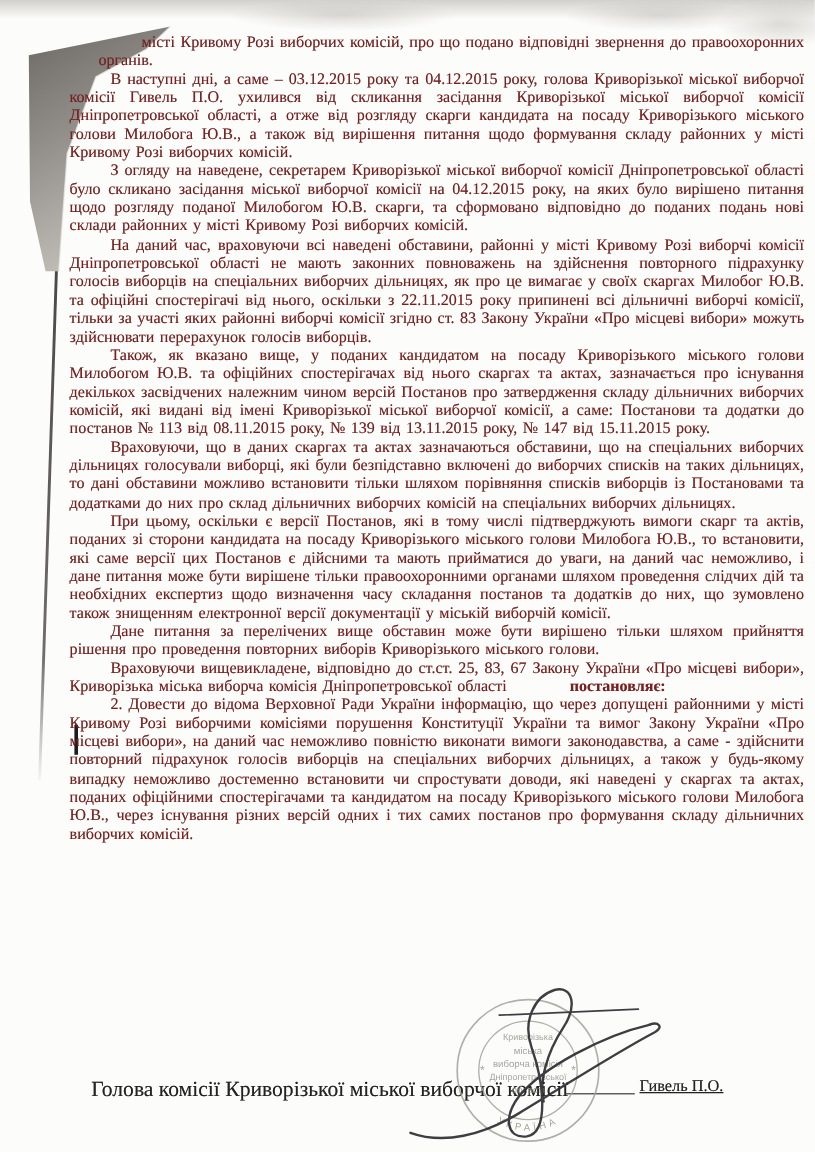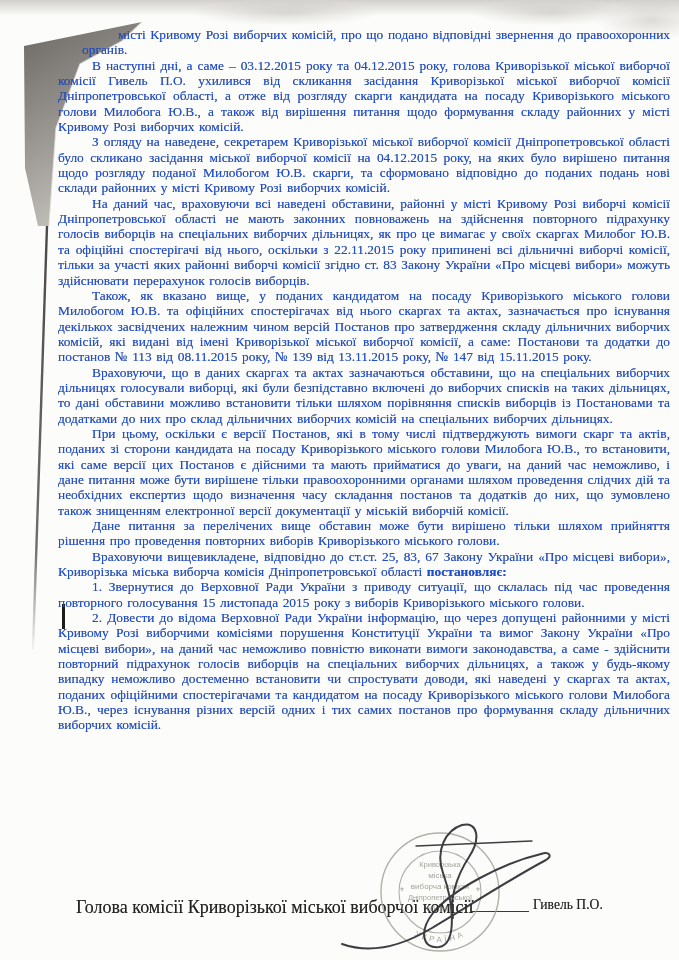--- a/index.html
+++ b/index.html
@@ -12,35 +12,35 @@
   .top-blotch{position:absolute;top:0;height:26px;border-radius:50%;
     background:radial-gradient(ellipse at center,rgba(160,157,150,.35),rgba(160,157,150,0) 70%);}
   .blotch-a{left:190px;width:190px;}
   .blotch-b{left:470px;width:160px;}
   .blotch-c{left:596px;width:110px;height:40px;}
   .wedge-svg{position:absolute;left:0;top:0;}
   .margin-bar{position:absolute;left:62px;top:604px;width:2.5px;height:25px;background:#1c1c1c;}
 
   
   .content{position:absolute;left:58px;top:27px;width:612px;
-    font-size:13.4px;line-height:15.35px;color:#1d4ed8;
+    font-size:13.4px;line-height:15.35px;color:#7f1d1d;
     text-align:justify;word-spacing:1.2px;
     text-shadow:0 0 .4px rgba(50,50,48,.55);}
   .content p{margin:0;text-indent:34px;}
   .content p.cont{text-indent:36px;padding-left:24px;}
   .u{text-underline-offset:2px;}
-  .b{font-weight:bold;}
+  .b{font-weight:bold;margin-left:48px;}
 
   
   .sig-label{position:absolute;left:76px;top:897px;font-size:18px;color:#232321;
     font-family:"Liberation Serif",serif;text-shadow:0 0 .4px rgba(50,50,48,.55);}
   .sig-line{position:absolute;left:471px;top:911px;width:58px;height:0;
     border-top:1.6px solid #3a3a3a;}
   .sig-name{position:absolute;left:533px;top:897px;font-size:13.6px;color:#232321;
-    font-family:"Liberation Serif",serif;text-shadow:0 0 .4px rgba(50,50,48,.55);}
+    font-family:"Liberation Serif",serif;text-shadow:0 0 .4px rgba(50,50,48,.55);text-decoration:underline;}
 
   .stamp-svg{position:absolute;left:330px;top:800px;}
   .stamp-text{font-family:"Liberation Sans",sans-serif;fill:#96958d;}
 </style>
 </head>
 <body>
 
 <div class="top-shade"></div>
 <div class="top-blotch blotch-a"></div>
 <div class="top-blotch blotch-b"></div>
@@ -69,21 +69,20 @@
 <div class="content">
   <p class="cont">місті Кривому Розі виборчих комісій, про що подано відповідні звернення до правоохоронних органів.</p>
   <p>В наступні дні, а саме – 03.12.2015 року та 04.12.2015 року, голова Криворізької міської виборчої комісії Гивель П.О. ухилився від скликання засідання Криворізької міської виборчої комісії Дніпропетровської області, а отже від розгляду скарги кандидата на посаду Криворізького міського голови Милобога Ю.В., а також від вирішення питання щодо формування складу районних у місті Кривому Розі виборчих комісій.</p>
   <p>З огляду на наведене, секретарем Криворізької міської виборчої комісії Дніпропетровської області було скликано засідання міської виборчої комісії на 04.12.2015 року, на яких було вирішено питання щодо розгляду поданої Милобогом Ю.В. скарги, та сформовано відповідно до поданих подань нові склади районних у місті Кривому Розі виборчих комісій.</p>
   <p>На даний час, враховуючи всі наведені обставини, районні у місті Кривому Розі виборчі комісії Дніпропетровської області не мають законних повноважень на здійснення повторного підрахунку голосів виборців на спеціальних виборчих дільницях, як про це вимагає у своїх скаргах Милобог Ю.В. та офіційні спостерігачі від нього, оскільки з 22.11.2015 року припинені всі дільничні виборчі комісії, тільки за участі яких районні виборчі комісії згідно ст. 83 Закону України «Про місцеві вибори» можуть здійснювати перерахунок голосів виборців.</p>
   <p>Також, як вказано вище, у поданих кандидатом на посаду Криворізького міського голови Милобогом Ю.В. та офіційних спостерігачах від нього скаргах та актах, зазначається про існування декількох засвідчених належним чином версій Постанов про затвердження складу дільничних виборчих комісій, які видані від імені Криворізької міської виборчої комісії, а саме: Постанови та додатки до постанов № 113 від 08.11.2015 року, № 139 від 13.11.2015 року, № 147 від 15.11.2015 року.</p>
   <p>Враховуючи, що в даних скаргах та актах зазначаються обставини, що на спеціальних виборчих дільницях голосували виборці, які були безпідставно включені до виборчих списків на таких дільницях, то дані обставини можливо встановити тільки шляхом порівняння списків виборців із Постановами та додатками до них про склад дільничних виборчих комісій на спеціальних виборчих дільницях.</p>
   <p>При цьому, оскільки є версії Постанов, які в тому числі підтверджують вимоги скарг та актів, поданих зі сторони кандидата на посаду Криворізького міського голови Милобога Ю.В., то встановити, які саме версії цих Постанов є дійсними та мають прийматися до уваги, на даний час неможливо, і дане питання може бути вирішене тільки правоохоронними органами шляхом проведення слідчих дій та необхідних експертиз щодо визначення часу складання постанов та додатків до них, що зумовлено також знищенням електронної версії документації у міській виборчій комісії.</p>
   <p><span>Дане питання за перелічених вище обставин може бути вирішено тільки шляхом прийняття рішення про проведення </span><span class="u">повторних</span><span> виборів Криворізького міського голови.</span></p>
   <p><span>Враховуючи вищевикладене, відповідно до ст.ст. 25, 83, 67 Закону України «Про місцеві вибори», Криворізька міська виборча комісія Дніпропетровської області </span><span class="b">постановляє:</span></p>
-  <p>1. Звернутися до Верховної Ради України з приводу ситуації, що склалась під час проведення повторного голосування 15 листопада 2015 року з виборів Криворізького міського голови.</p>
   <p>2. Довести до відома Верховної Ради України інформацію, що через допущені районними у місті Кривому Розі виборчими комісіями порушення Конституції України та вимог Закону України «Про місцеві вибори», на даний час неможливо повністю виконати вимоги законодавства, а саме - здійснити повторний підрахунок голосів виборців на спеціальних виборчих дільницях, а також у будь-якому випадку неможливо достеменно встановити чи спростувати доводи, які наведені у скаргах та актах, поданих офіційними спостерігачами та кандидатом на посаду Криворізького міського голови Милобога Ю.В., через існування різних версій одних і тих самих постанов про формування складу дільничних виборчих комісій.</p>
 </div>
 
 <div class="sig-label">Голова комісії Криворізької міської виборчої комісії</div>
 <div class="sig-line"></div>
 <div class="sig-name">Гивель П.О.</div>
 
 <svg class="stamp-svg" width="280" height="160" viewBox="0 0 280 160">
   <g opacity="0.85">
     <circle cx="110" cy="92" r="59" fill="none" stroke="#a3a29b" stroke-width="1.4"></circle>

